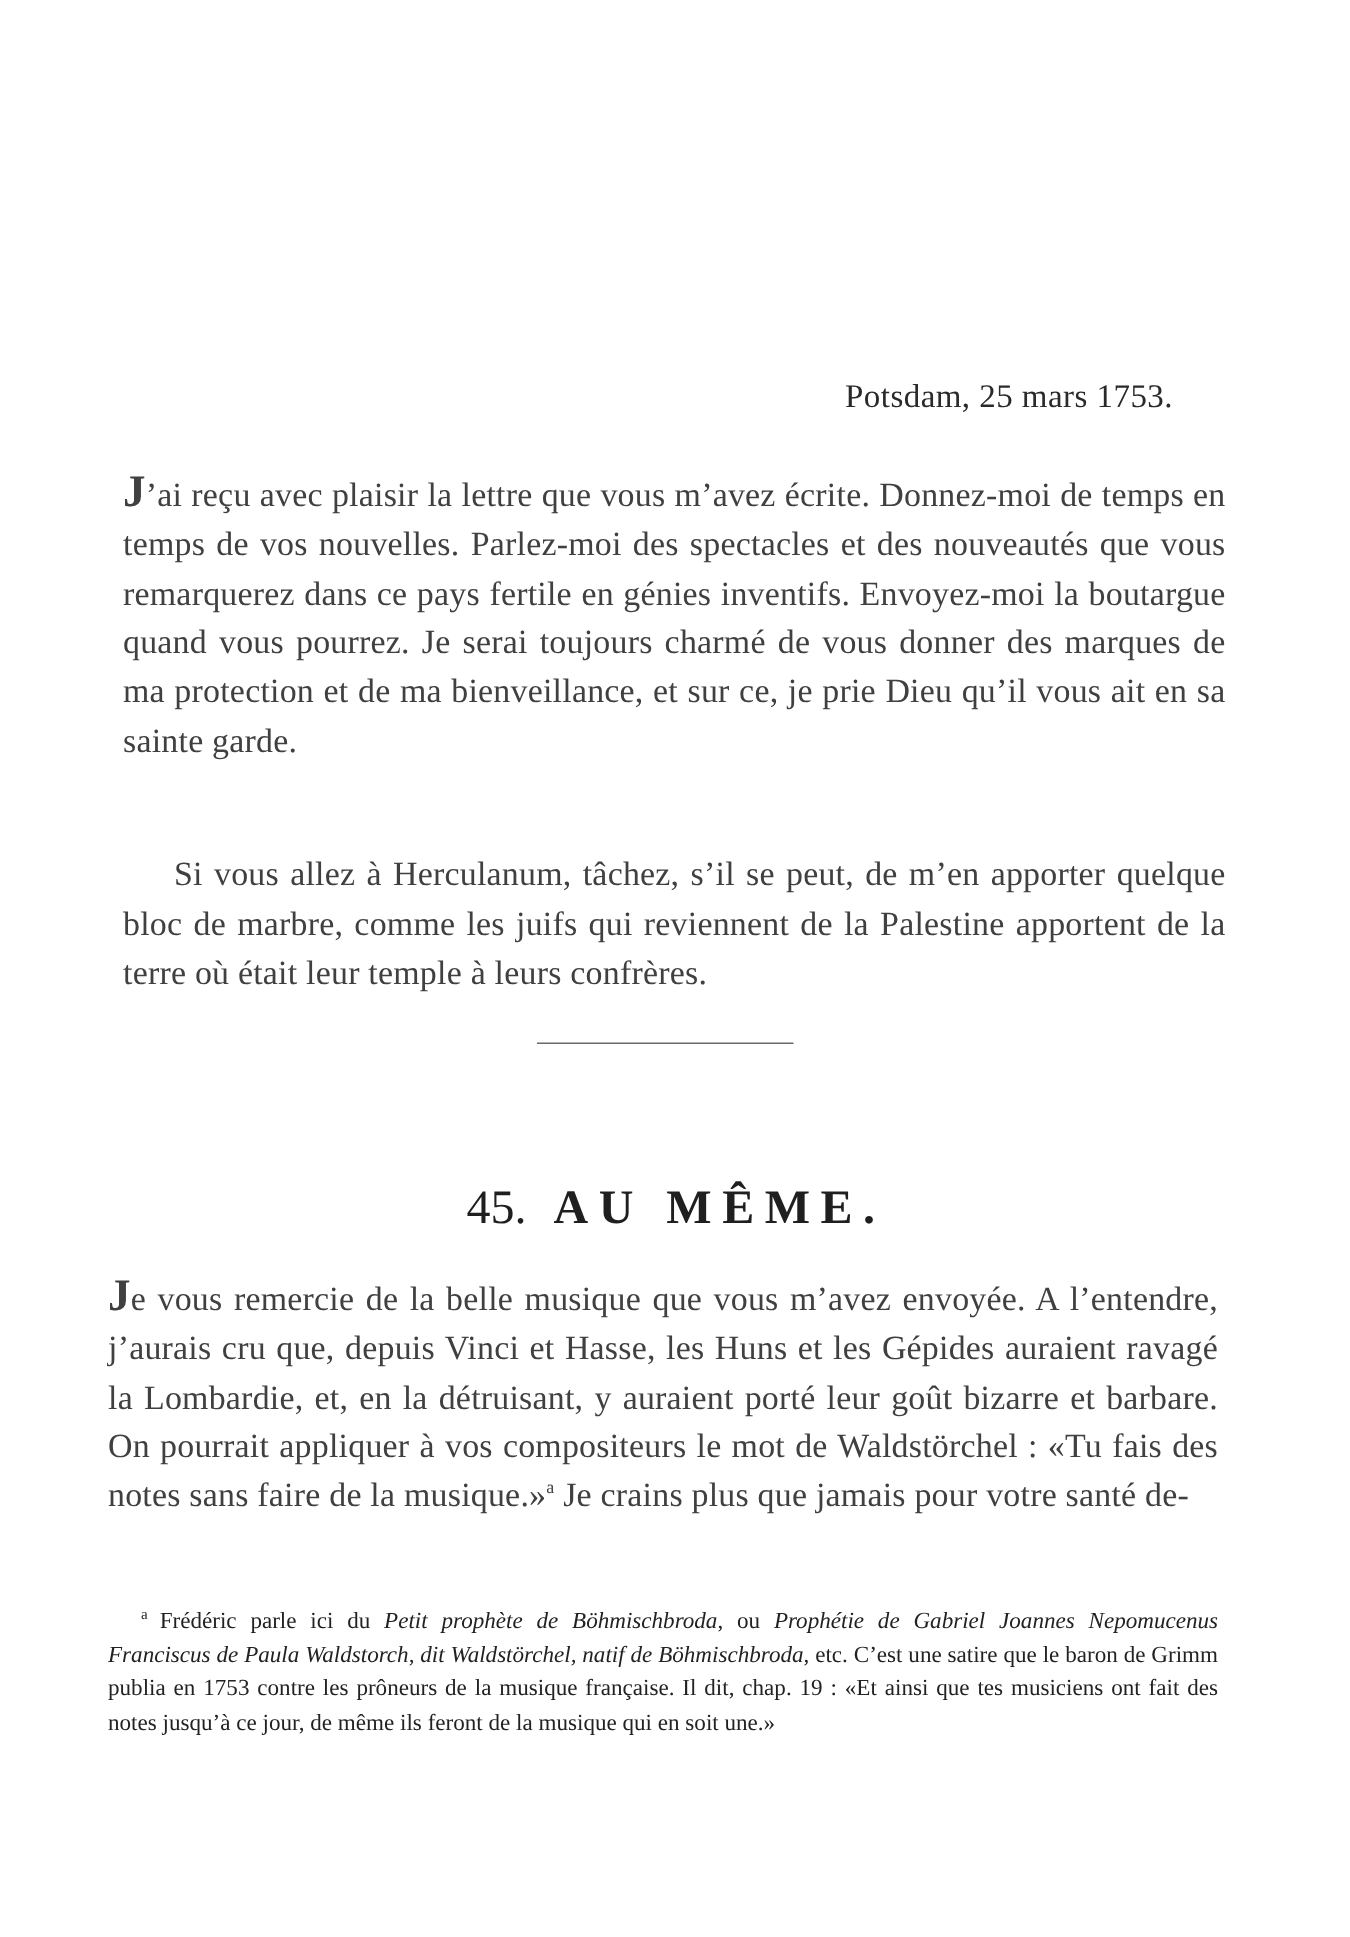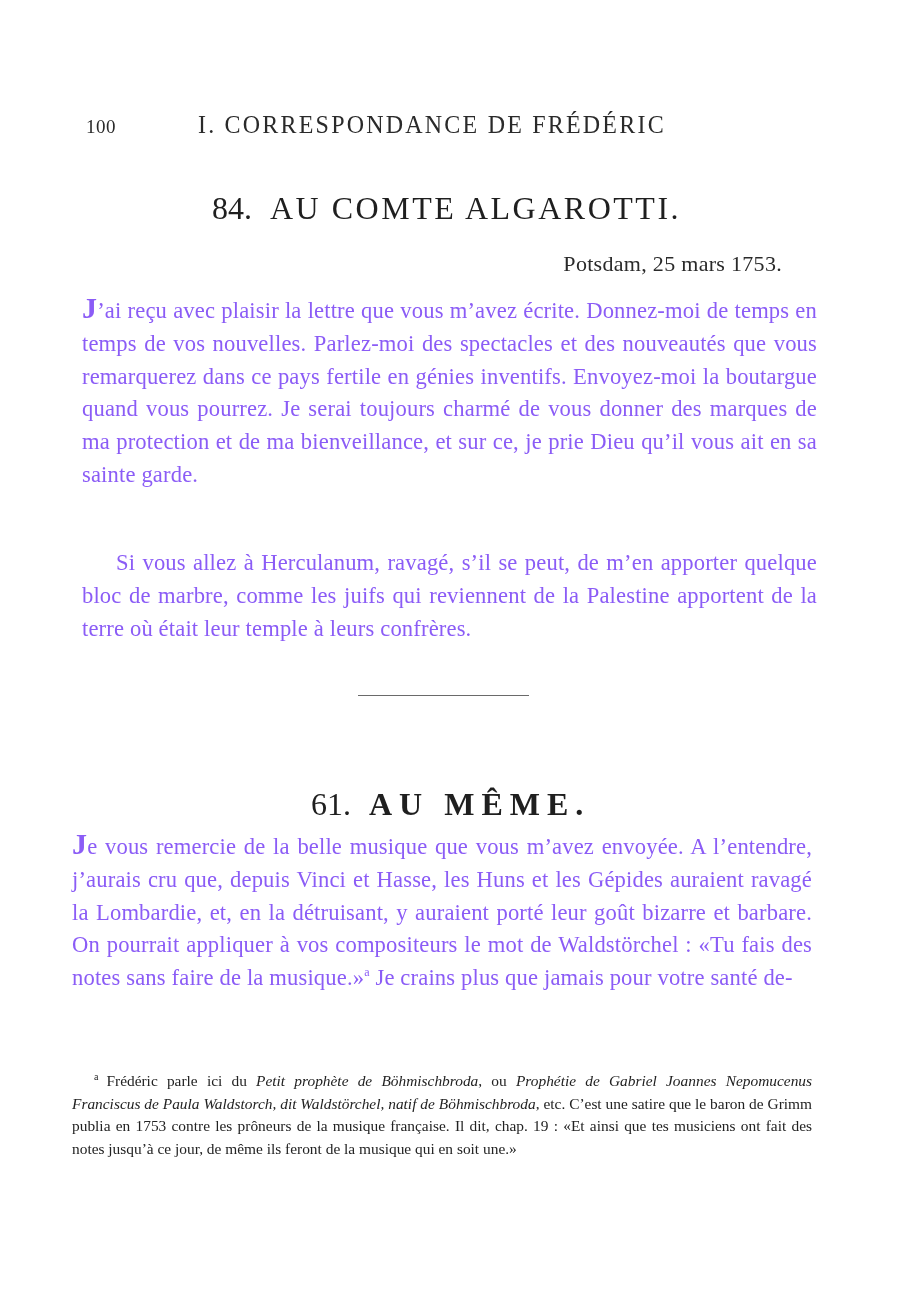--- a/index.html
+++ b/index.html
@@ -66,22 +66,23 @@
       color: #2a2a2a;
       letter-spacing: 0.3px;
     }
     .body-text {
       position: absolute;
       left: 82px;
       width: 735px;
       font-size: 22.6px;
       line-height: 32.8px;
       text-align: justify;
-      color: #8b5cf6;
+      color: #404040;
       letter-spacing: 0.15px;
+      margin-top: 20px;
     }
     .body-text p {
       margin: 0;
     }
     .para-1 { top: 293px; }
     .para-2 { top: 547px; text-indent: 34px; }
     .para-3 { top: 829px; left: 72px; width: 740px; }
     .dropcap {
       font-size: 30px;
       font-weight: bold;
@@ -118,43 +119,36 @@
       line-height: 0;
       margin-right: 8px;
     }
     .footnote i { }
   </style>
 </head>
 <body>
 
 <div class="page">
 
-  <div class="running-head">
-    <span class="page-number">100</span>
-    <span class="running-title">I.  CORRESPONDANCE DE FRÉDÉRIC</span>
-  </div>
 
-  <div class="letter-title title-84">
-    <span class="num">84.</span><span class="words">AU COMTE ALGAROTTI.</span>
-  </div>
 
   <div class="dateline">Potsdam, 25 mars 1753.</div>
 
   <div class="body-text para-1">
     <p><span class="dropcap">J</span><span>’ai reçu avec plaisir la lettre que vous m’avez écrite. Donnez-moi de temps en temps de vos nouvelles. Parlez-moi des spectacles et des nouveautés que vous remarquerez dans ce pays fertile en génies inventifs. Envoyez-moi la boutargue quand vous pourrez. Je serai toujours charmé de vous donner des marques de ma protection et de ma bienveillance, et sur ce, je prie Dieu qu’il vous ait en sa sainte garde.</span></p>
   </div>
 
   <div class="body-text para-2">
-    <p>Si vous allez à Herculanum, ravagé, s’il se peut, de m’en apporter quelque bloc de marbre, comme les juifs qui reviennent de la Palestine apportent de la terre où était leur temple à leurs confrères.</p>
+    <p>Si vous allez à Herculanum, tâchez, s’il se peut, de m’en apporter quelque bloc de marbre, comme les juifs qui reviennent de la Palestine apportent de la terre où était leur temple à leurs confrères.</p>
   </div>
 
   <div class="separator"></div>
 
   <div class="letter-title title-85">
-    <span class="num">61.</span><span class="words">AU MÊME.</span>
+    <span class="num">45.</span><span class="words">AU MÊME.</span>
   </div>
 
   <div class="body-text para-3">
     <p><span class="dropcap">J</span><span>e vous remercie de la belle musique que vous m’avez envoyée. A l’entendre, j’aurais cru que, depuis Vinci et Hasse, les Huns et les Gépides auraient ravagé la Lombardie, et, en la détruisant, y auraient porté leur goût bizarre et barbare. On pourrait appliquer à vos compositeurs le mot de Waldstörchel : «Tu fais des notes sans faire de la musique.»</span><span class="sup">a</span><span> Je crains plus que jamais pour votre santé de-</span></p>
   </div>
 
   <div class="footnote">
     <p><span class="fn-mark">a</span><span>Frédéric parle ici du </span><i>Petit prophète de Böhmischbroda</i><span>, ou </span><i>Prophétie de Gabriel Joannes Nepomucenus Franciscus de Paula Waldstorch, dit Waldstörchel, natif de Böhmischbroda</i><span>, etc. C’est une satire que le baron de Grimm publia en 1753 contre les prôneurs de la musique française. Il dit, chap. 19 : «Et ainsi que tes musiciens ont fait des notes jusqu’à ce jour, de même ils feront de la musique qui en soit une.»</span></p>
   </div>
 

